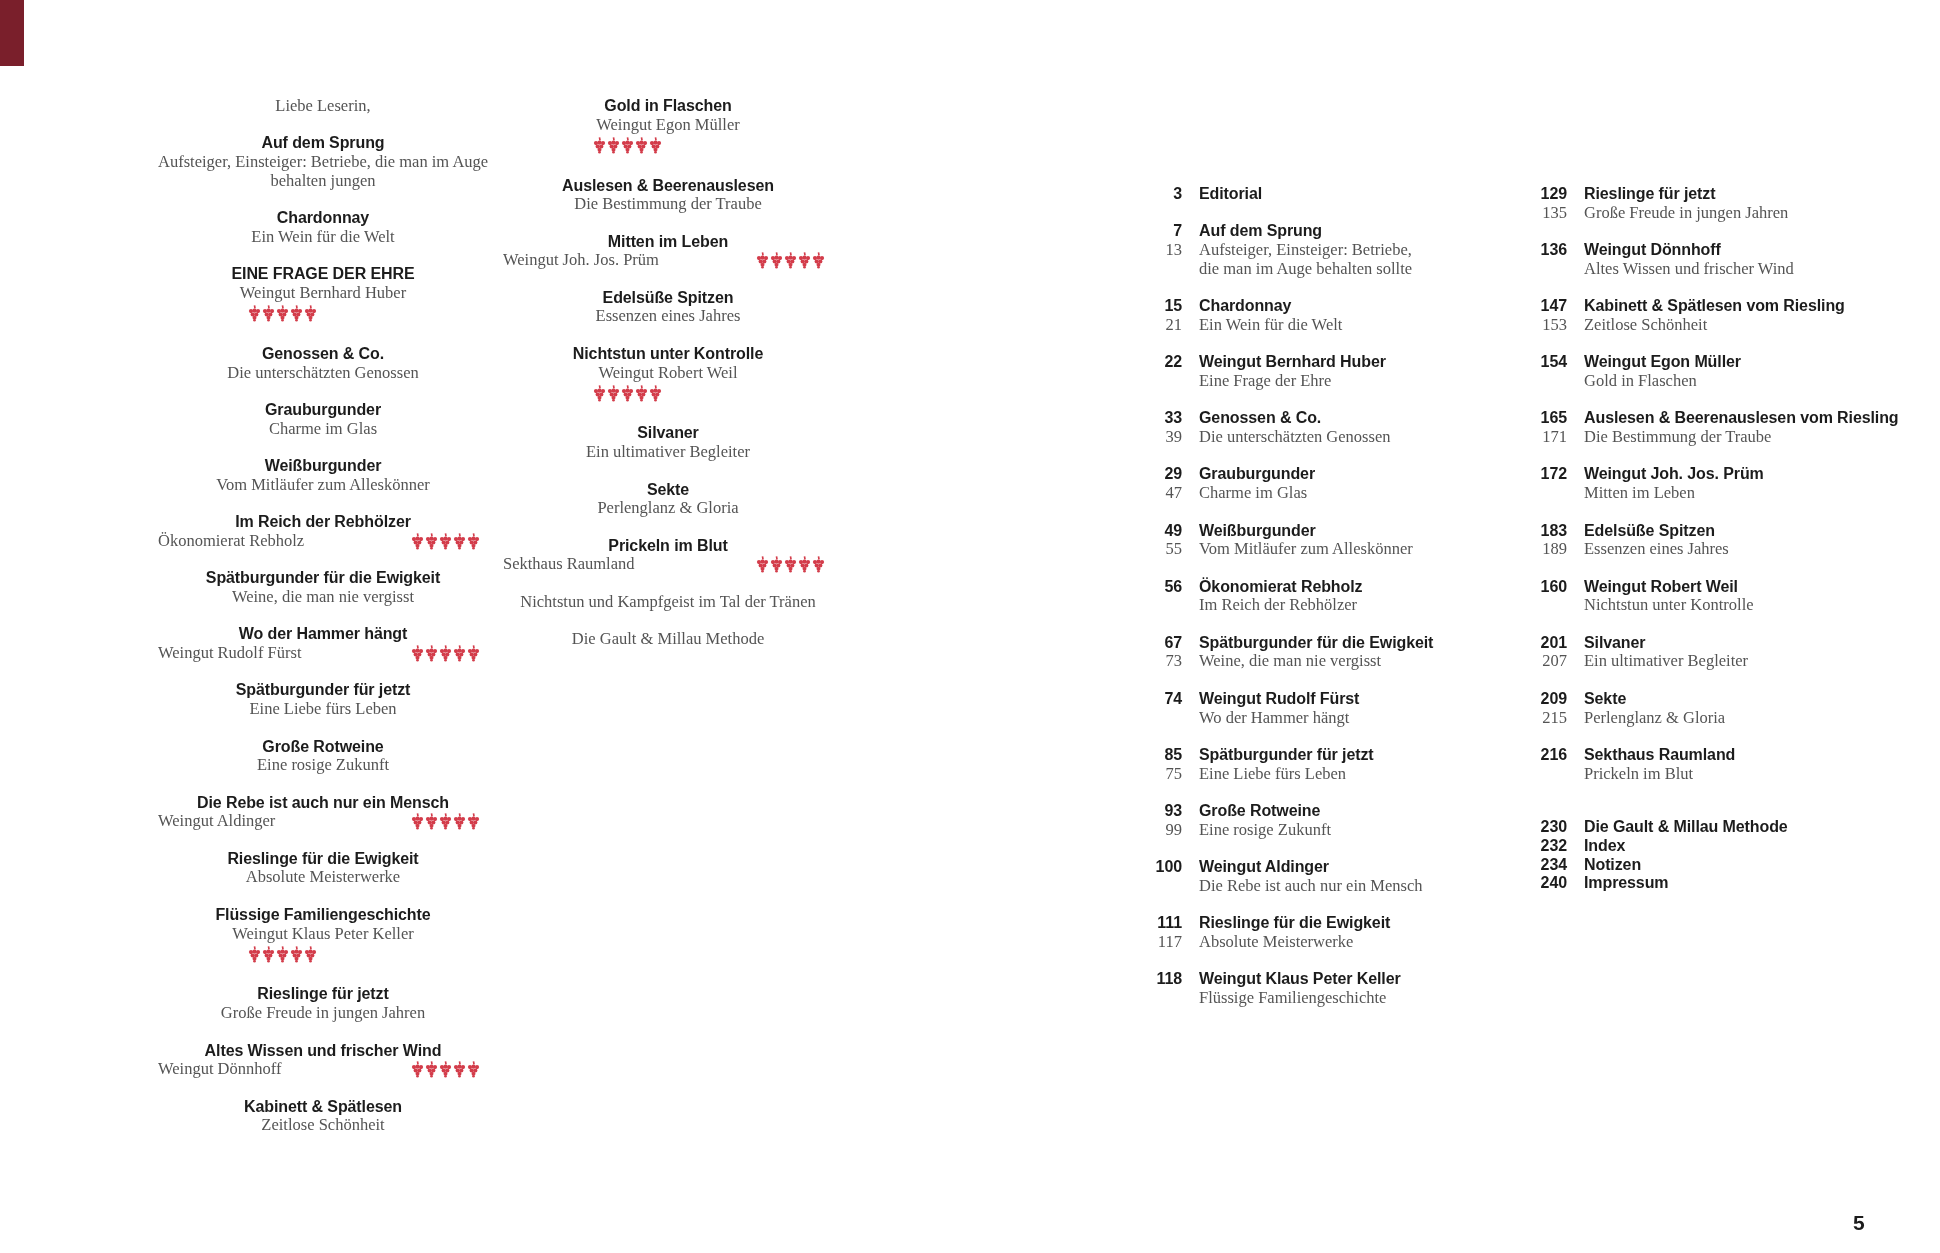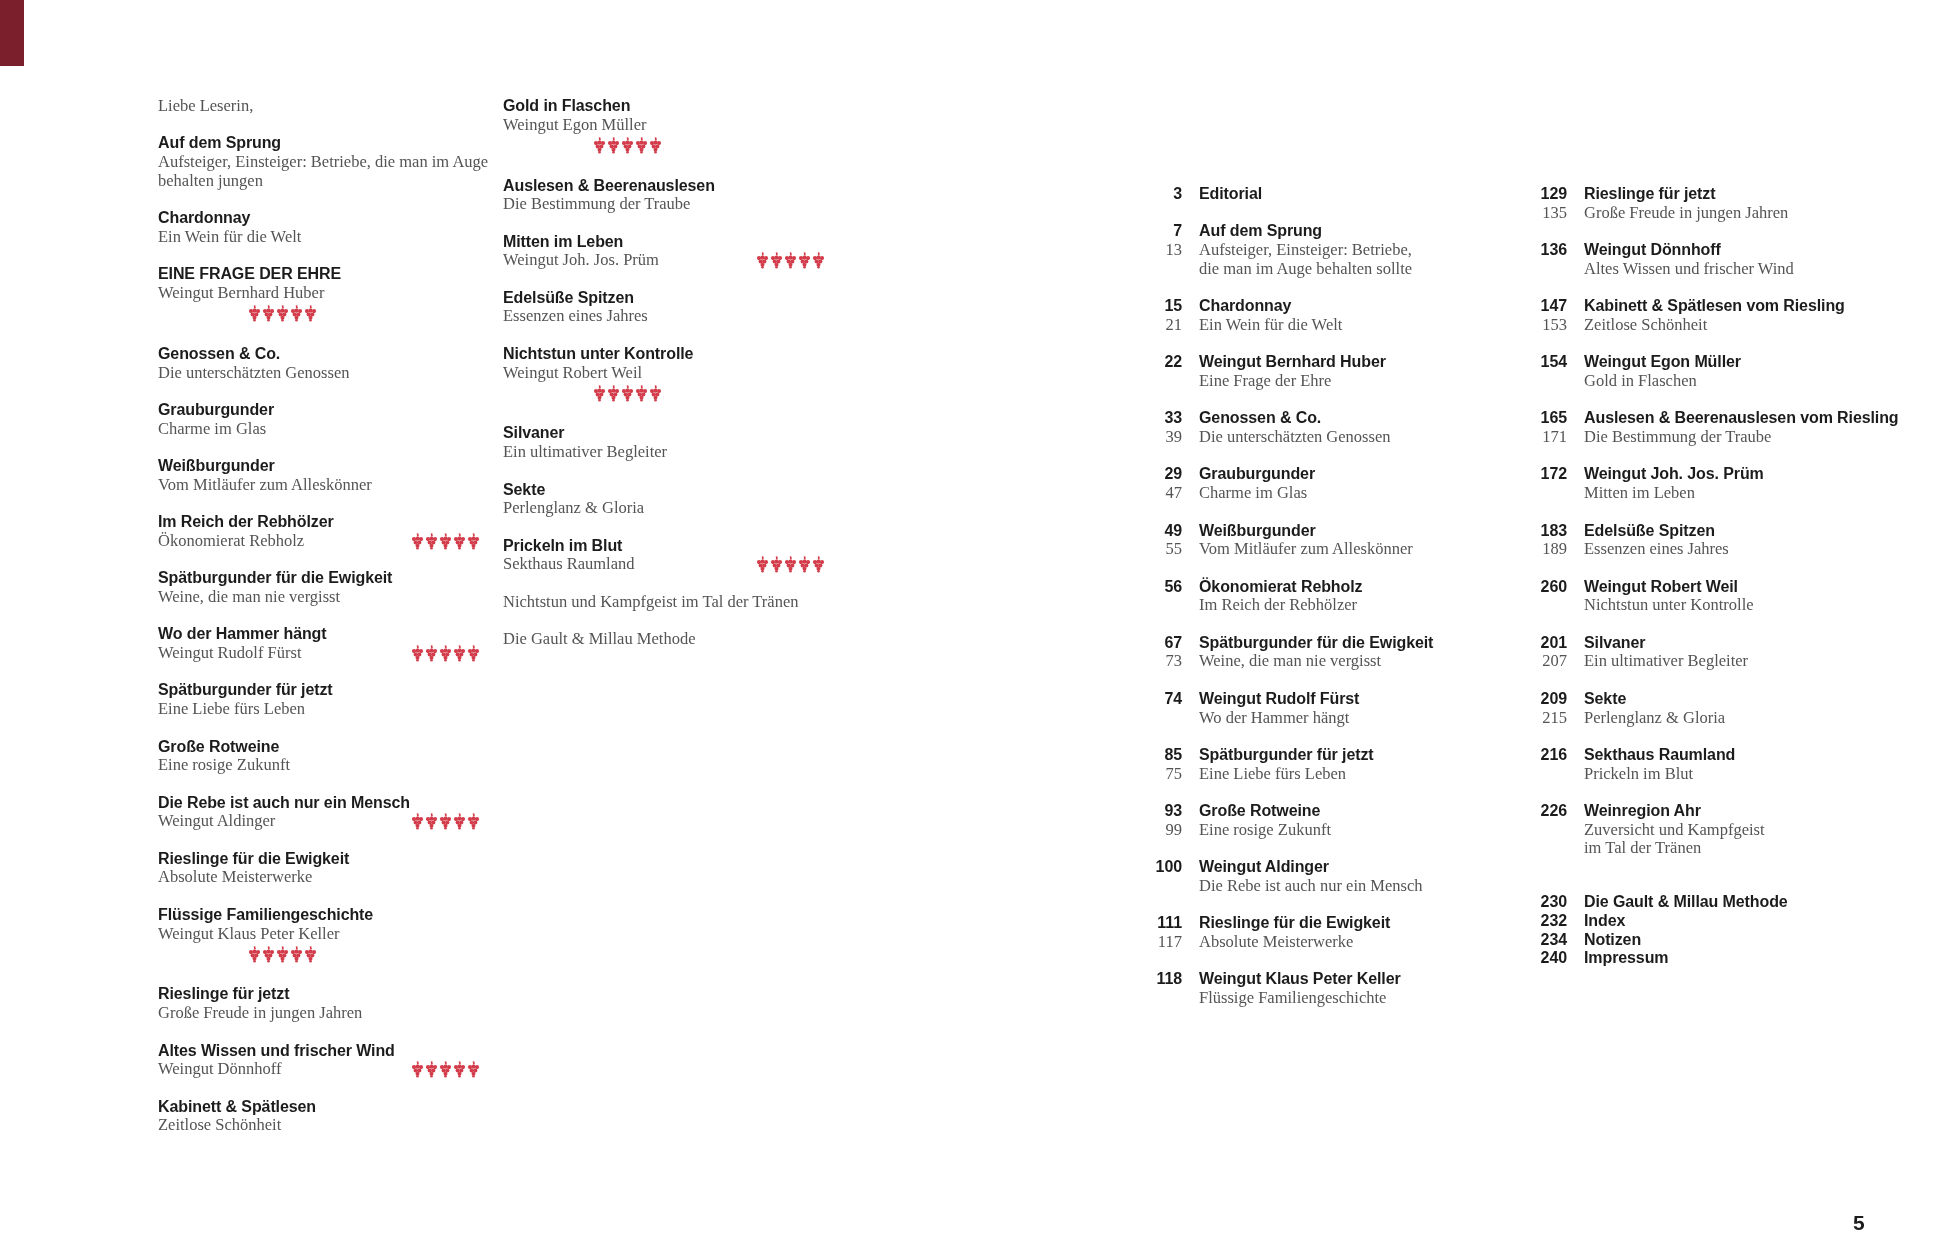--- a/index.html
+++ b/index.html
@@ -11,21 +11,21 @@
   #corner{position:absolute;left:0;top:0;width:24px;height:66px;}
   .col{position:absolute;}
   #c1{left:158px;top:97px;width:330px;}
   #c2{left:503px;top:97px;width:330px;}
   #c3{left:1140px;top:185px;width:380px;}
   #c4{left:1523px;top:185px;width:412px;}
   .entry{margin-bottom:18.7px;}
   .gap-top{margin-top:35px;}
   .t{font:700 16px/18.7px "Liberation Sans",sans-serif;color:#1c1c1c;letter-spacing:-0.1px;}
   .s{font:400 16.5px/18.7px "Liberation Serif",serif;color:#545454;}
-  .sline{white-space:nowrap;}
+  .sline{white-space:nowrap;text-align:center;}
   .subrow{display:flex;justify-content:space-between;align-items:center;padding-right:8px;}
   .grapes{display:inline-flex;gap:1px;align-items:center;height:18.7px;}
   .gcenter{margin-left:90px;height:20px;margin-top:1px;}
   .rrow{display:flex;align-items:baseline;white-space:nowrap;}
   .num{display:inline-block;width:42px;text-align:right;padding-right:17px;flex:none;}
   #c4 .num{width:44px;}
   #footer-title{
     position:absolute;left:1197px;top:1262px;
     font:italic 400 27px/1.1 "Liberation Serif",serif;color:#3a3a3a;letter-spacing:0.4px;
   }
@@ -988,21 +988,21 @@
           <span class="num">183</span>
           <span>Edelsüße Spitzen</span>
         </div>
         <div class="rrow s">
           <span class="num">189</span>
           <span>Essenzen eines Jahres</span>
         </div>
       </div>
       <div class="entry">
         <div class="rrow t">
-          <span class="num">260</span>
+          <span class="num">160</span>
           <span>Weingut Robert Weil</span>
         </div>
         <div class="rrow s">
           <span class="num"></span>
           <span>Nichtstun unter Kontrolle</span>
         </div>
       </div>
       <div class="entry">
         <div class="rrow t">
           <span class="num">201</span>
@@ -1024,34 +1024,20 @@
         </div>
       </div>
       <div class="entry">
         <div class="rrow t">
           <span class="num">216</span>
           <span>Sekthaus Raumland</span>
         </div>
         <div class="rrow s">
           <span class="num"></span>
           <span>Prickeln im Blut</span>
-        </div>
-      </div>
-      <div class="entry">
-        <div class="rrow t">
-          <span class="num">226</span>
-          <span>Weinregion Ahr</span>
-        </div>
-        <div class="rrow s">
-          <span class="num"></span>
-          <span>Zuversicht und Kampfgeist</span>
-        </div>
-        <div class="rrow s">
-          <span class="num"></span>
-          <span>im Tal der Tränen</span>
         </div>
       </div>
       <div class="entry gap-top">
         <div class="rrow t">
           <span class="num">230</span>
           <span>Die Gault &amp; Millau Methode</span>
         </div>
         <div class="rrow t">
           <span class="num">232</span>
           <span>Index</span>

